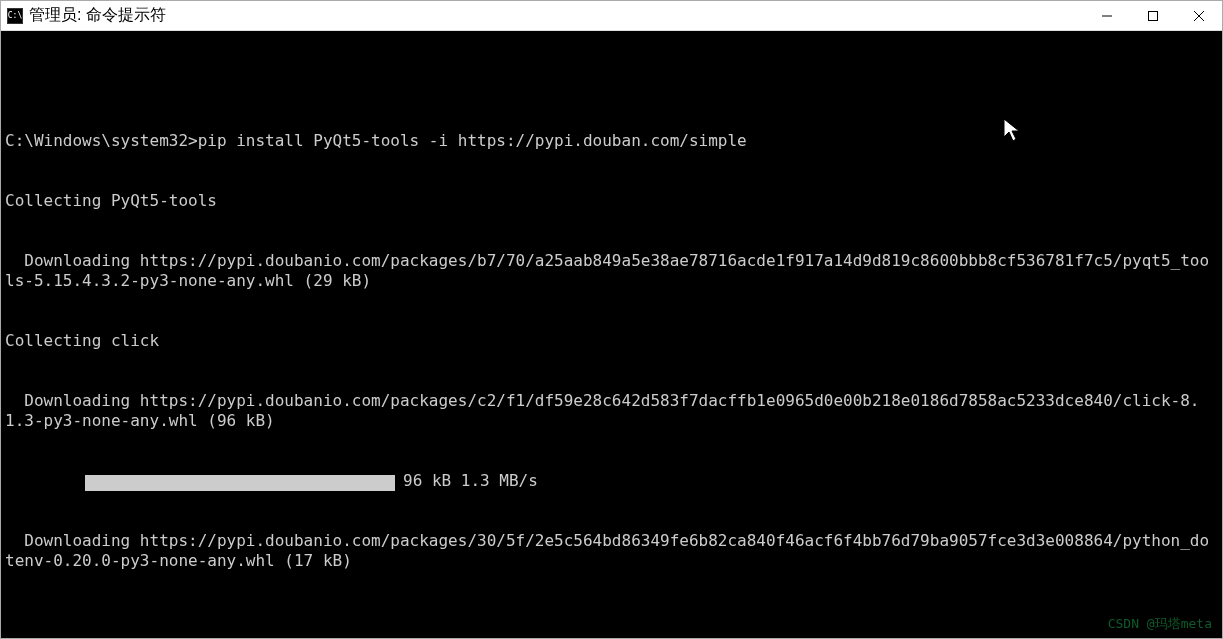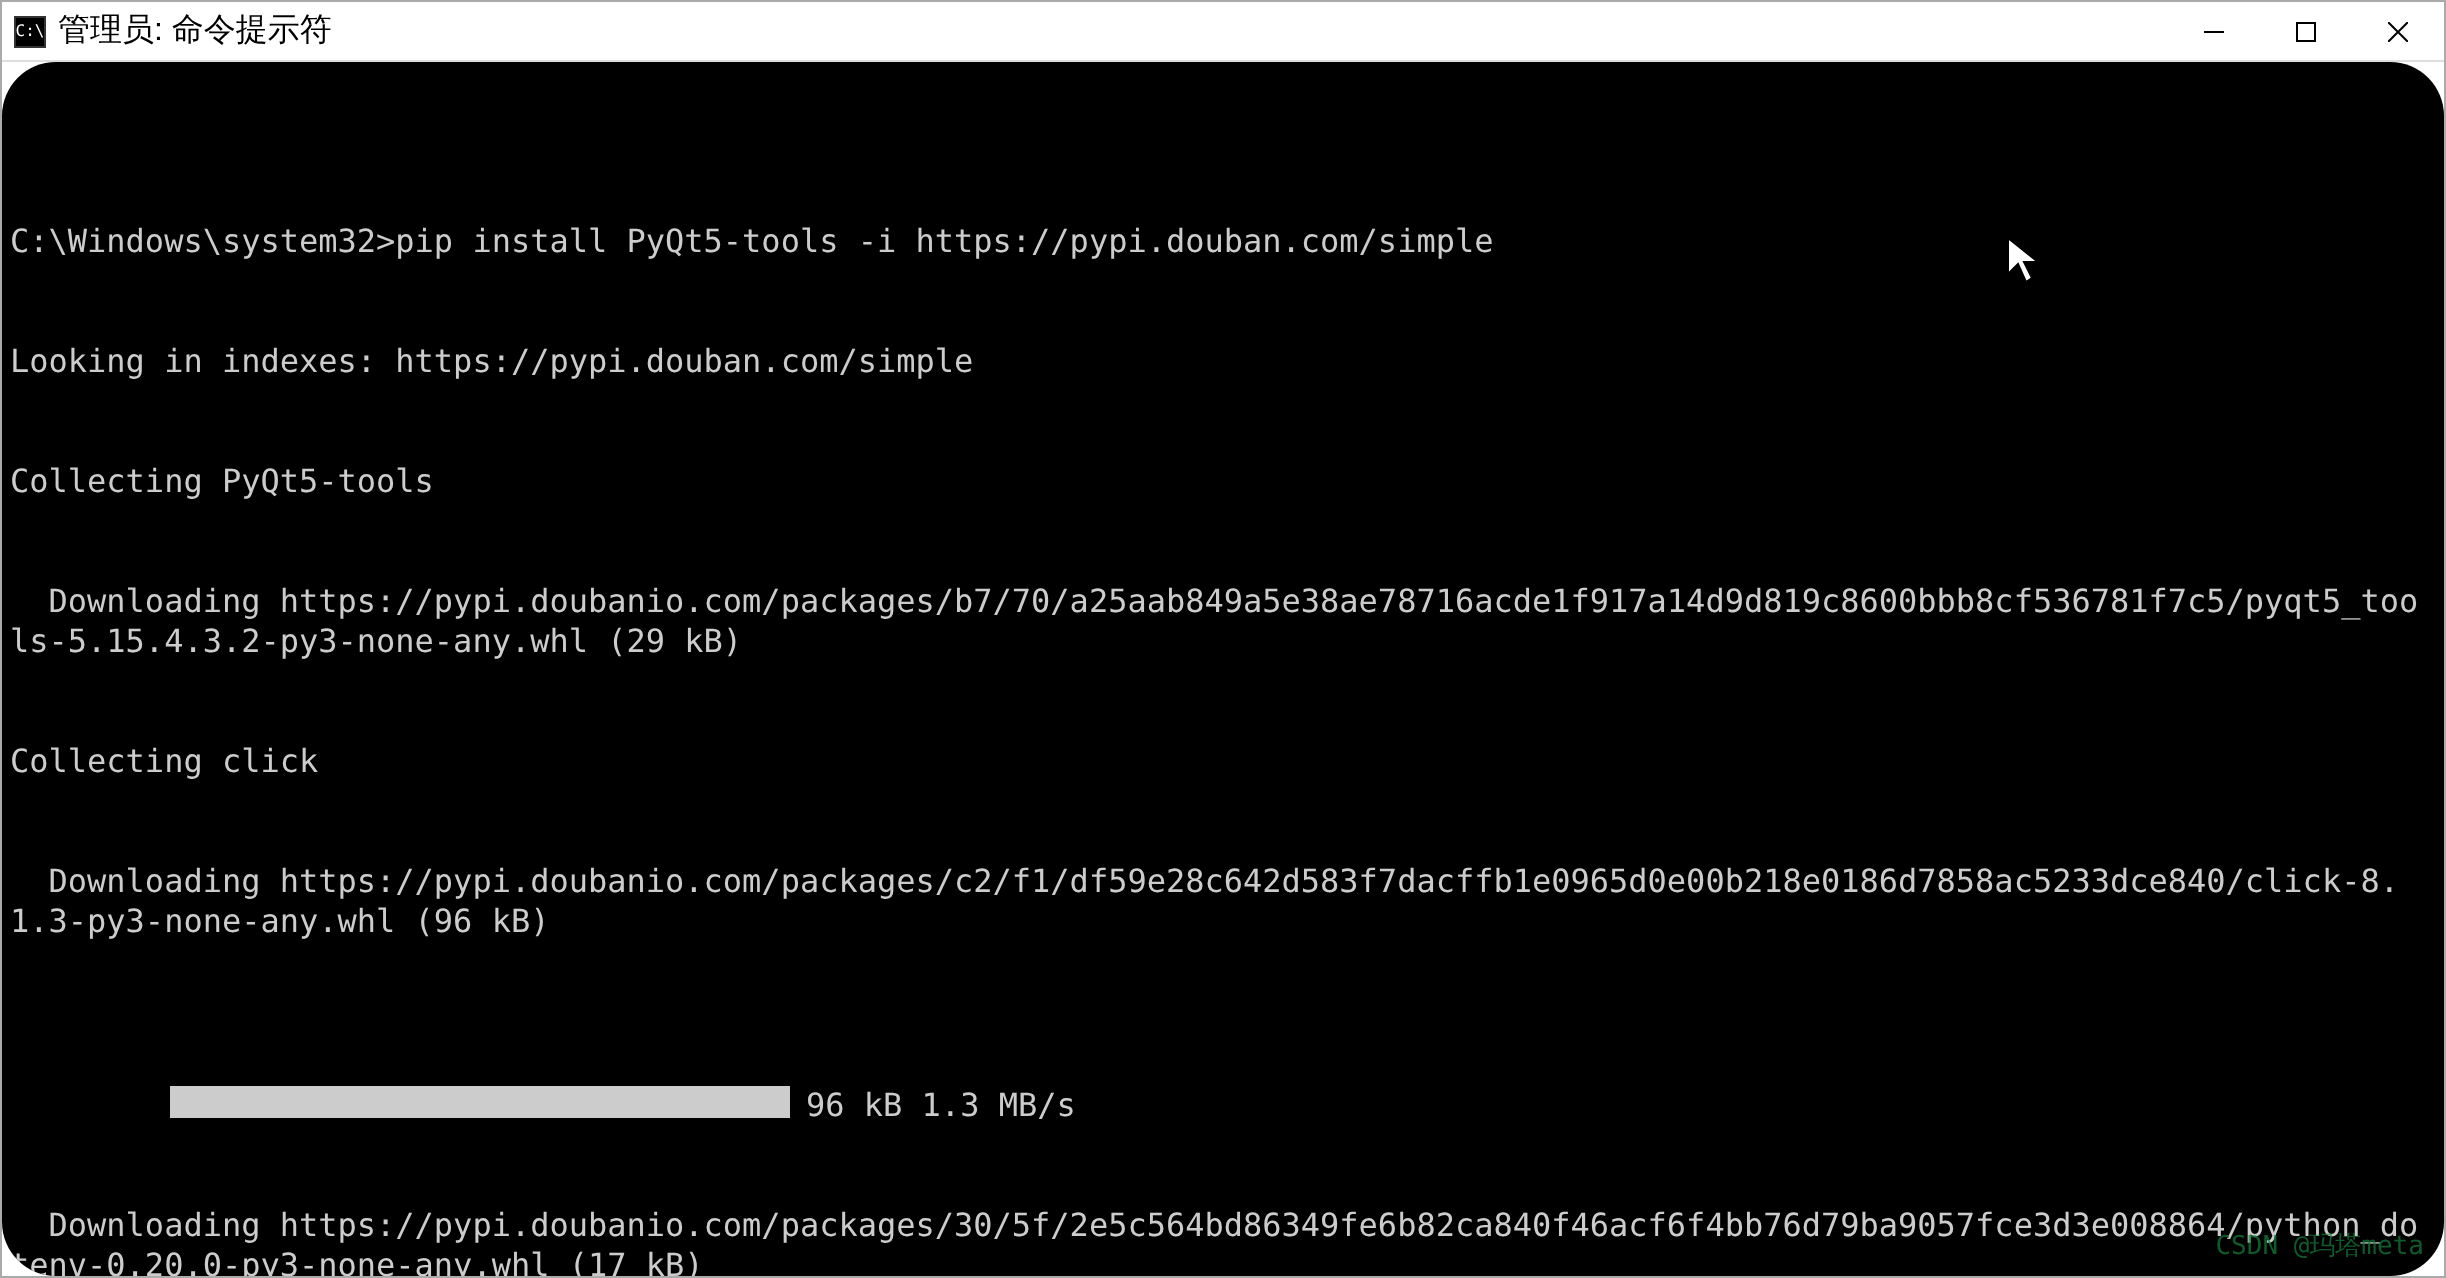--- a/index.html
+++ b/index.html
@@ -57,32 +57,30 @@
       font-size: 10px;
     }
     .titlebar-btn svg { width: 10px; height: 10px; }
     .terminal {
       flex: 1;
       background: #000;
       color: #ccc;
       font-family: "NSimSun", "SimSun", "Consolas", monospace;
       font-size: 16px;
       line-height: 20px;
-      padding: 0 4px;
+      padding: 20px 4px;
       overflow: hidden;
       white-space: pre-wrap;
       word-break: break-all;
       position: relative;
-      border-radius: 27px;
     }
     .line { display: block; }
     .progress-line {
       display: flex;
-      align-items: flex-start;
-      margin-top: 32px;
+      align-items: flex-end;
     }
     .progress-indent { width: 80px; }
     .progress-bar {
       display: inline-block;
       height: 16px;
       background: #ccc;
       width: 310px;
       margin-right: 8px;
     }
     .progress-text {
@@ -126,21 +124,20 @@
             <line x1="0" y1="0" x2="10" y2="10" stroke="#000" stroke-width="1"></line>
             <line x1="10" y1="0" x2="0" y2="10" stroke="#000" stroke-width="1"></line>
           </svg>
       </div>
     </div>
   </div>
 
   <div class="terminal">
     <span class="line"></span>
     <span class="line">C:\Windows\system32&gt;pip install PyQt5-tools -i https://pypi.douban.com/simple</span>
-    <span class="line">Looking in indexes: https://pypi.douban.com/simple</span>
     <span class="line">Collecting PyQt5-tools</span>
     <span class="line">  Downloading https://pypi.doubanio.com/packages/b7/70/a25aab849a5e38ae78716acde1f917a14d9d819c8600bbb8cf536781f7c5/pyqt5_tools-5.15.4.3.2-py3-none-any.whl (29 kB)</span>
     <span class="line">Collecting click</span>
     <span class="line">  Downloading https://pypi.doubanio.com/packages/c2/f1/df59e28c642d583f7dacffb1e0965d0e00b218e0186d7858ac5233dce840/click-8.1.3-py3-none-any.whl (96 kB)</span>
     <div class="progress-line">
       <span class="progress-indent"></span>
       <span class="progress-bar"></span>
       <span class="progress-text">96 kB 1.3 MB/s</span>
     </div>
     <span class="line">  Downloading https://pypi.doubanio.com/packages/30/5f/2e5c564bd86349fe6b82ca840f46acf6f4bb76d79ba9057fce3d3e008864/python_dotenv-0.20.0-py3-none-any.whl (17 kB)</span>

